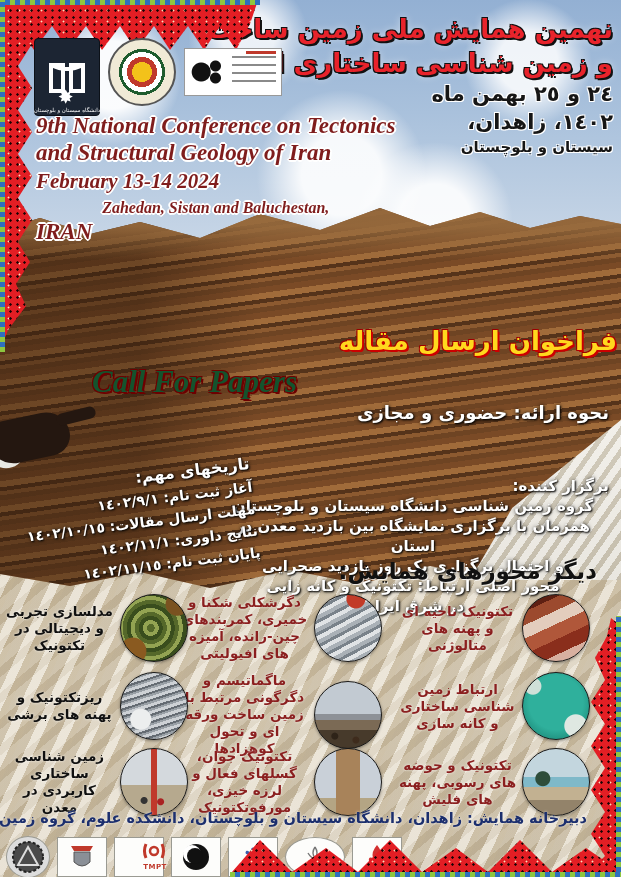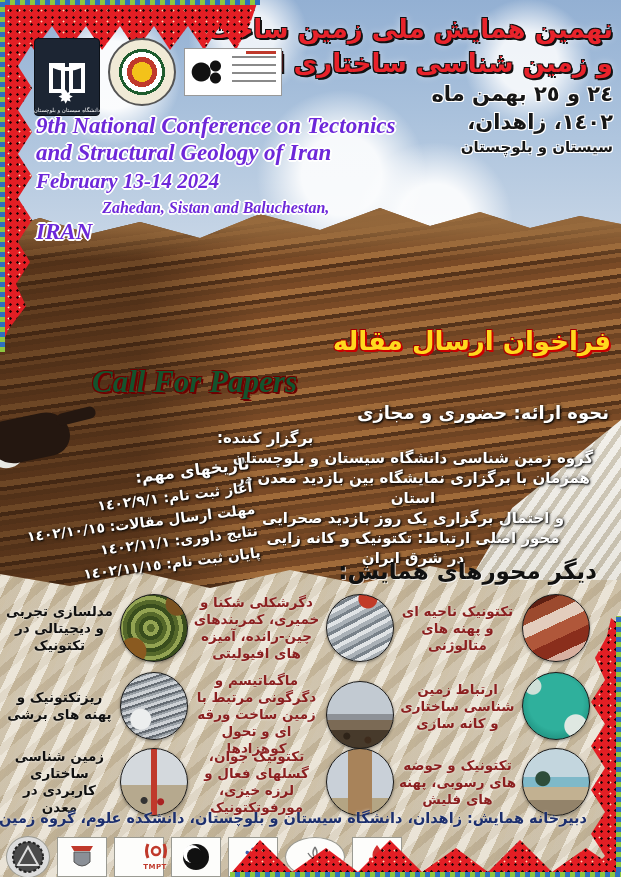--- a/index.html
+++ b/index.html
@@ -75,55 +75,55 @@
     background:repeating-linear-gradient(180deg,#8a8a8a 0 2px,transparent 2px 8px);}
   .logo-gsi .gsi-red{position:absolute;right:5px;top:2px;width:30px;height:3px;background:#c0392b;}
 
   
   .fa-title{position:absolute;right:8px;top:12px;z-index:4;text-align:right;}
   .fa-title .l-red{font-size:26px;font-weight:bold;color:#e8232b;line-height:34px;white-space:nowrap;
     text-shadow:2px 2px 0 #111,-1px -1px 0 #111,1px -1px 0 #111,-1px 1px 0 #111,0 0 8px rgba(255,255,255,.7);}
   .fa-title .l-blk{font-size:21px;font-weight:bold;color:#161616;line-height:28px;white-space:nowrap;
     text-shadow:1px 1px 0 #fff,-1px -1px 0 #fff,1px -1px 0 #fff,-1px 1px 0 #fff;}
   .fa-title .l-sm{font-size:15px;line-height:22px;}
-  .en-title{position:absolute;left:36px;top:112px;z-index:4;font-family:"Liberation Serif",serif;font-style:italic;font-weight:bold;color:#6d28d9;
+  .en-title{position:absolute;left:36px;top:112px;z-index:4;font-family:"Liberation Serif",serif;font-style:italic;font-weight:bold;color:#7f1d1d;
     text-shadow:2px 0 0 #fff,-2px 0 0 #fff,0 2px 0 #fff,0 -2px 0 #fff,1px 1px 0 #fff,-1px -1px 0 #fff,1px -1px 0 #fff,-1px 1px 0 #fff;}
   .en-title .e1{font-size:23px;line-height:27px;white-space:nowrap;}
   .en-title .e2{font-size:21px;line-height:30px;}
   .en-title .e3{font-size:16px;line-height:24px;text-align:center;}
   .en-title .e4{font-size:23px;line-height:24px;}
 
   
-  .call-fa{position:absolute;right:10px;top:326px;z-index:4;font-size:26px;font-weight:bold;color:#ffd81e;white-space:nowrap;
+  .call-fa{position:absolute;right:4px;top:326px;z-index:4;font-size:26px;font-weight:bold;color:#ffd81e;white-space:nowrap;
     text-shadow:2px 2px 0 #c00,-1px -1px 0 #900,1px -1px 0 #a00,-1px 1px 0 #a00;}
   .call-en{position:absolute;left:92px;top:364px;z-index:4;font-family:"Liberation Serif",serif;font-style:italic;font-weight:bold;font-size:31px;color:#14532d;white-space:nowrap;
     text-shadow:2px 2px 0 #6d0000,-1px -1px 0 #6d0000,1px -1px 0 #6d0000,-1px 1px 0 #6d0000;}
   .presentation{position:absolute;right:12px;top:402px;z-index:4;font-size:18px;font-weight:bold;color:#fff;white-space:nowrap;
     text-shadow:1px 1px 2px #000,0 0 4px rgba(0,0,0,.8);}
   .organizer{position:absolute;right:12px;top:428px;width:392px;z-index:4;color:#fff;font-size:15px;font-weight:bold;line-height:20px;text-align:center;
     text-shadow:1px 1px 2px #000,0 0 4px rgba(0,0,0,.7);}
-  .organizer .o-right{text-align:left;}
+  .organizer .o-right{text-align:right;margin-top:48px;}
 
   
   .dates{position:absolute;left:26px;top:452px;width:222px;z-index:4;transform:rotate(-7deg);transform-origin:top right;
     color:#fff;text-align:right;text-shadow:1px 1px 2px #000,0 0 4px rgba(0,0,0,.75);}
   .dates .d-head{font-size:16px;font-weight:bold;line-height:24px;}
   .dates .d-item{font-size:14px;font-weight:bold;line-height:22px;white-space:nowrap;}
 
   
   .topics-heading{position:absolute;right:24px;top:558px;z-index:4;font-size:23px;font-weight:bold;color:#111;white-space:nowrap;
     text-shadow:1px 1px 0 rgba(255,255,255,.75);}
   .topic{position:absolute;z-index:4;display:flex;align-items:center;gap:5px;}
   .tcircle{width:66px;height:66px;border-radius:50%;border:1px solid #1a1a1a;flex:0 0 auto;box-shadow:0 1px 3px rgba(0,0,0,.4);}
   .tlabel{flex:1;font-size:13.5px;font-weight:bold;line-height:17px;text-align:center;
     text-shadow:0 0 3px rgba(255,255,255,.8);}
   .t-red .tlabel{color:#8b1f1f;}
   .t-black .tlabel{color:#101010;}
   .p-r1{top:594px;} .p-r2{top:672px;} .p-r3{top:748px;}
-  .p-cR{left:398px;width:192px;} .p-cM{left:192px;width:202px;} .p-cL{left:4px;width:184px;}
+  .p-cR{left:398px;width:192px;} .p-cM{left:180px;width:202px;} .p-cL{left:4px;width:184px;}
 
   .img-red-banded-mineral{background:linear-gradient(155deg,#5e1f12 0 18%,#9c4a2e 18% 32%,#e3cdbd 32% 46%,#b0573a 46% 62%,#8a2e1c 62% 78%,#d8b0a0 78% 100%);}
   .img-banded-gneiss{background:
     radial-gradient(circle at 62% 6%, #c23b28 0 9px, transparent 10px),
     repeating-linear-gradient(-28deg,#aab1b7 0 4px,#e0e3e5 4px 8px,#79828a 8px 11px);}
   .img-folded-strata-aerial{background:
     radial-gradient(circle at 18% 85%, #8a5a20 0 13px, transparent 14px),
     radial-gradient(circle at 85% 14%, #7a5220 0 11px, transparent 12px),
     repeating-radial-gradient(circle at 45% 50%, #55682a 0 4px, #93a352 4px 8px, #394d1d 8px 12px);}
   .img-turquoise-copper-ore{background:
@@ -287,21 +287,21 @@
         <path d="M17 7 L27 25 L7 25 Z" fill="none" stroke="#ddd" stroke-width="2"></path>
       </svg>
     </div>
     <div class="btile">
       <svg width="30" height="30" viewBox="0 0 30 30">
         <path d="M4 4 h22 l-3 5 h-16 z" fill="#c0392b"></path>
         <path d="M7 10 h16 v10 q-8 8 -16 0 z" fill="#8a8f96" stroke="#555"></path>
       </svg>
     </div>
     <div class="btile">
-      <div style="text-align:right;margin-left:32px;">
+      <div style="text-align:left;margin-left:32px;">
         <svg width="22" height="16" viewBox="0 0 22 16">
           <path d="M3 1 q-3 7 0 14 M19 1 q3 7 0 14" stroke="#c0392b" stroke-width="3" fill="none"></path>
           <circle cx="11" cy="8" r="4" fill="none" stroke="#c0392b" stroke-width="2.5"></circle>
         </svg>
         <div class="tmpt-label">TMPT</div>
       </div>
     </div>
     <div class="btile">
       <svg width="30" height="30" viewBox="0 0 30 30">
         <circle cx="15" cy="15" r="13" fill="#111"></circle>

